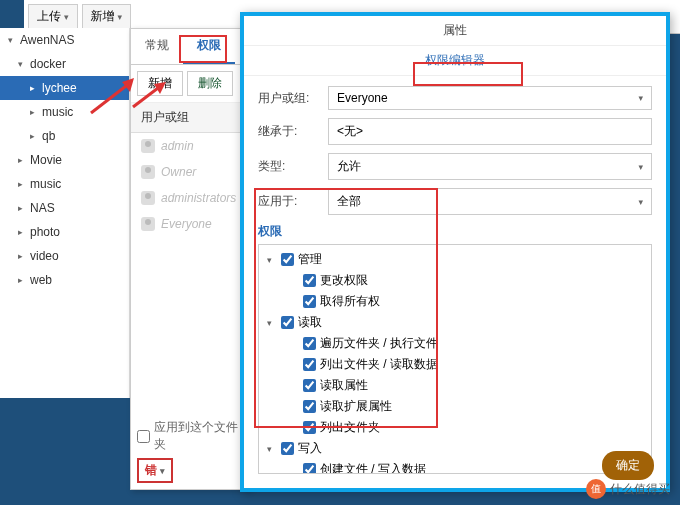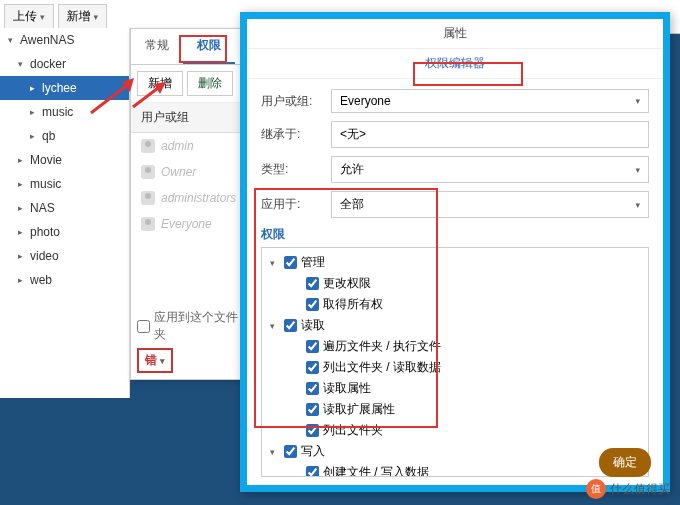--- a/index.html
+++ b/index.html
@@ -1,40 +1,40 @@
 <!DOCTYPE html>
 <html><head>
 <meta charset="utf-8">
 <style>
 * { box-sizing: border-box; margin: 0; padding: 0; font-family: "Microsoft YaHei", Arial, sans-serif; font-size: 12px; }
 body { background: #1e4f7a; width: 680px; height: 505px; overflow: hidden; position: relative; }
-.toolbar { background: #fff; border-bottom: 1px solid #ccc; padding: 4px; display: flex; gap: 4px; }
+.toolbar { background: #fff; border-bottom: 1px solid #ccc; padding: 4px; display: flex; gap: 4px; margin-left: 24px; }
 .toolbar button { padding: 3px 8px; background: #f5f5f5; border: 1px solid #ccc; cursor: pointer; display: flex; align-items: center; gap: 3px; }
 .chevron { font-size: 9px; color: #666; }
 .sidebar { position: absolute; left: 0; top: 28px; width: 130px; background: #fff; border-right: 1px solid #ddd; height: 370px; }
 .tree-item { padding: 5px 4px 5px 8px; display: flex; align-items: center; gap: 4px; cursor: pointer; color: #333; }
 .tree-item.l1 { padding-left: 18px; }
 .tree-item.l2 { padding-left: 30px; }
 .tree-item.selected { background: #2a6bb5; color: #fff; }
 .tree-item .tri { font-size: 9px; color: #666; width: 8px; }
 .tree-item.selected .tri { color: #fff; }
-.panel1 { position: absolute; left: 130px; top: 28px; width: 120px; background: #fff; border: 1px solid #ccc; height: 352px; box-shadow: 2px 2px 6px rgba(0,0,0,.2); }
+.panel1 { position: absolute; left: 130px; top: 28px; width: 120px; background: #fff; border: 1px solid #ccc; height: 462px; box-shadow: 2px 2px 6px rgba(0,0,0,.2); }
 .tabs { display: flex; border-bottom: 1px solid #ccc; background: #fff; }
 .tab { padding: 8px 14px; cursor: pointer; color: #555; }
 .tab.active { color: #2a6bb5; border-bottom: 2px solid #2a6bb5; font-weight: bold; }
 .subtoolbar { padding: 6px; display: flex; gap: 4px; border-bottom: 1px solid #eee; }
 .subtoolbar button { padding: 3px 10px; border: 1px solid #ccc; background: #fff; cursor: pointer; }
 .subtoolbar button.disabled { color: #14532d; }
 .userlist-hdr { padding: 6px 10px; color: #333; background: #f5f5f5; border-bottom: 1px solid #ddd; }
 .userrow { padding: 6px 10px; display: flex; align-items: center; gap: 6px; color: #bbb; font-style: italic; }
 .usericon { width: 14px; height: 14px; background: #ddd; border-radius: 3px; display: inline-block; position: relative; }
 .usericon::after { content: ''; position: absolute; width: 6px; height: 6px; background: #bbb; border-radius: 50%; top: 2px; left: 4px; }
 .apply-row { position: absolute; bottom: 36px; left: 6px; display: flex; align-items: center; gap: 4px; color: #666; }
 .err-btn { position: absolute; bottom: 6px; left: 6px; border: 2px solid #cc3333; color: #cc3333; padding: 2px 6px; font-weight: bold; display: flex; align-items: center; gap: 3px; }
-.panel2 { position: absolute; left: 240px; top: 12px; width: 430px; height: 480px; background: #fff; border: 7px solid #0ea5e9; box-shadow: 2px 2px 10px rgba(0,0,0,.3); }
+.panel2 { position: absolute; left: 240px; top: 12px; width: 430px; height: 480px; background: #fff; border: 4px solid #0ea5e9; box-shadow: 2px 2px 10px rgba(0,0,0,.3); }
 .panel2-title { text-align: center; padding: 6px; color: #444; border-bottom: 1px solid #eee; }
 .panel2-subtitle { text-align: center; padding: 6px; color: #2a6bb5; border-bottom: 1px solid #eee; font-weight: normal; }
 .form-area { padding: 10px 14px; }
 .form-row { display: flex; align-items: center; margin-bottom: 8px; }
 .form-row label { width: 70px; color: #444; }
 .form-row .select { flex: 1; border: 1px solid #ccc; padding: 4px 8px; display: flex; justify-content: space-between; align-items: center; cursor: pointer; }
 .perm-label { color: #2a6bb5; margin: 6px 0 4px; font-weight: bold; }
 .perm-box { border: 1px solid #ccc; height: 230px; overflow-y: auto; padding: 4px; }
 .perm-item { display: flex; align-items: center; gap: 4px; padding: 2px 4px; }
 .perm-item.l0 { padding-left: 4px; }

